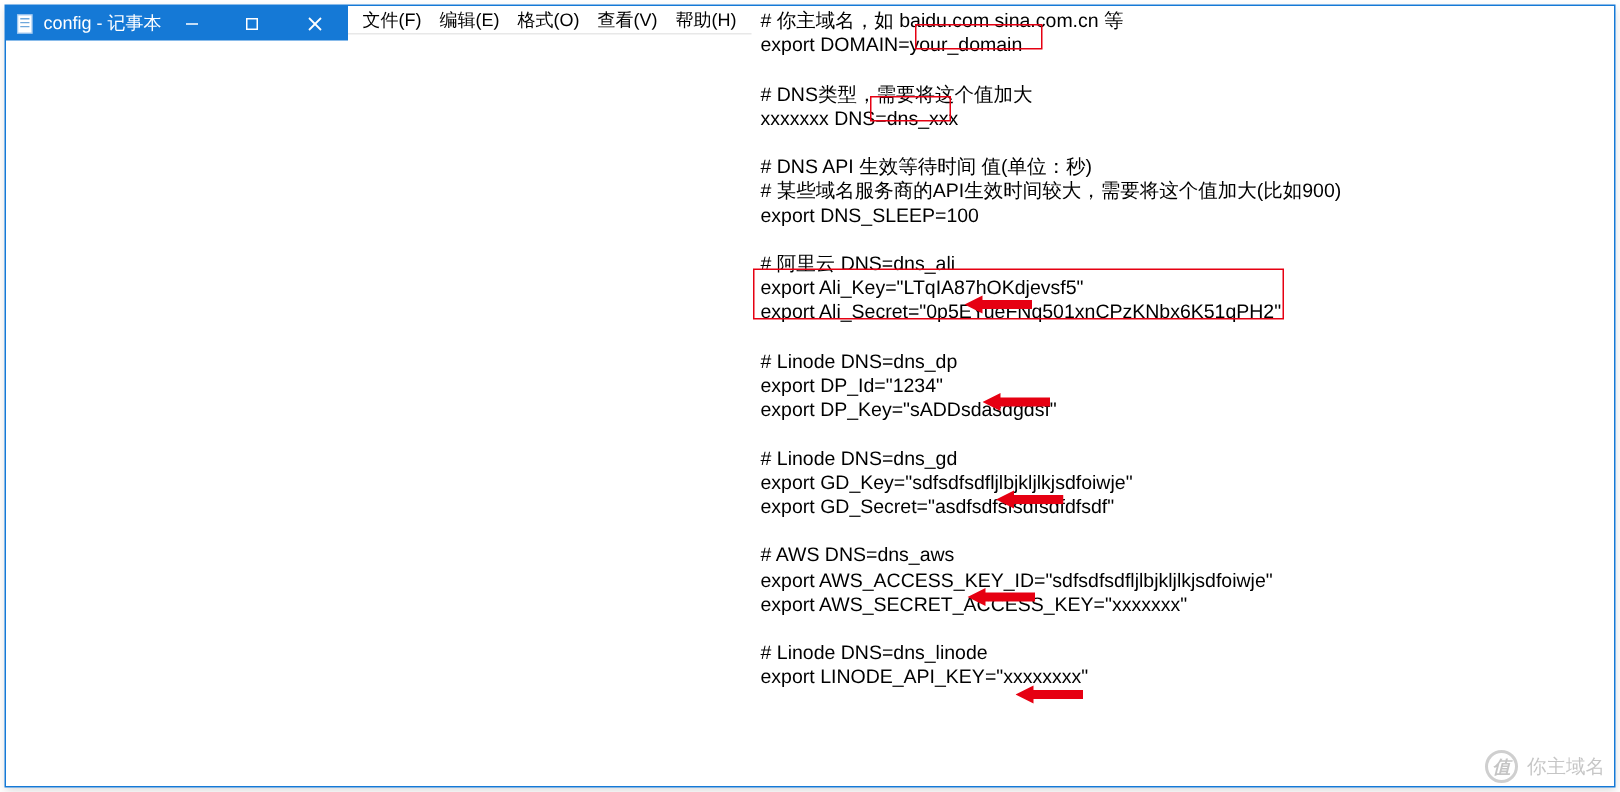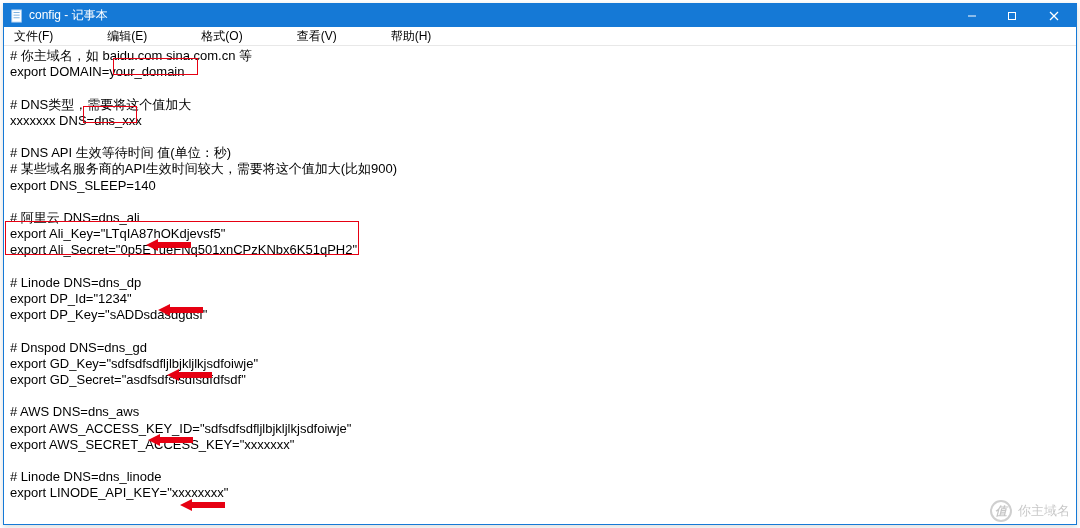--- a/index.html
+++ b/index.html
@@ -14,21 +14,21 @@
     }
     .window {
       position: absolute;
       left: 3px;
       top: 3px;
       right: 3px;
       bottom: 3px;
       border: 1px solid #1579d6;
       background: #fff;
       display: flex;
-      flex-direction: column;
+      flex-direction: row;
       box-shadow: 0 2px 6px rgba(0,0,0,0.15);
     }
     .titlebar {
       height: 23px;
       background: #1579d6;
       color: #fff;
       display: flex;
       align-items: center;
       padding-left: 6px;
       font-size: 12px;
@@ -54,21 +54,20 @@
     .win-btn.close { width: 44px; }
     .menubar {
       height: 19px;
       background: #fff;
       border-bottom: 1px solid #e8e8e8;
       display: flex;
       align-items: center;
       padding: 0 4px;
       font-size: 12px;
       color: #000;
-      gap: 42px;
     }
     .menu-item { padding: 1px 6px; cursor: default; }
     .content {
       flex: 1;
       padding: 2px 6px;
       font-family: "Microsoft YaHei", Arial, sans-serif;
       font-size: 13px;
       line-height: 16.2px;
       color: #000;
       position: relative;
@@ -159,31 +158,31 @@
   </div>
 
   <div class="content"><span># 你主域名，如 baidu.com sina.com.cn 等</span>
 <span>export DOMAIN=your_domain</span>
 <span></span>
 <span># DNS类型，需要将这个值加大</span>
 <span>xxxxxxx DNS=dns_xxx</span>
 <span></span>
 <span># DNS API 生效等待时间 值(单位：秒)</span>
 <span># 某些域名服务商的API生效时间较大，需要将这个值加大(比如900)</span>
-<span>export DNS_SLEEP=140</span>
+<span>export DNS_SLEEP=100</span>
 <span></span>
 <span># 阿里云 DNS=dns_ali</span>
 <span>export Ali_Key="LTqIA87hOKdjevsf5"</span>
 <span>export Ali_Secret="0p5EYueFNq501xnCPzKNbx6K51qPH2"</span>
 <span></span>
 <span># Linode DNS=dns_dp</span>
 <span>export DP_Id="1234"</span>
 <span>export DP_Key="sADDsdasdgdsf"</span>
 <span></span>
-<span># Dnspod DNS=dns_gd</span>
+<span># Linode DNS=dns_gd</span>
 <span>export GD_Key="sdfsdfsdfljlbjkljlkjsdfoiwje"</span>
 <span>export GD_Secret="asdfsdfsfsdfsdfdfsdf"</span>
 <span></span>
 <span># AWS DNS=dns_aws</span>
 <span>export AWS_ACCESS_KEY_ID="sdfsdfsdfljlbjkljlkjsdfoiwje"</span>
 <span>export AWS_SECRET_ACCESS_KEY="xxxxxxx"</span>
 <span></span>
 <span># Linode DNS=dns_linode</span>
 <span>export LINODE_API_KEY="xxxxxxxx"</span>
 

